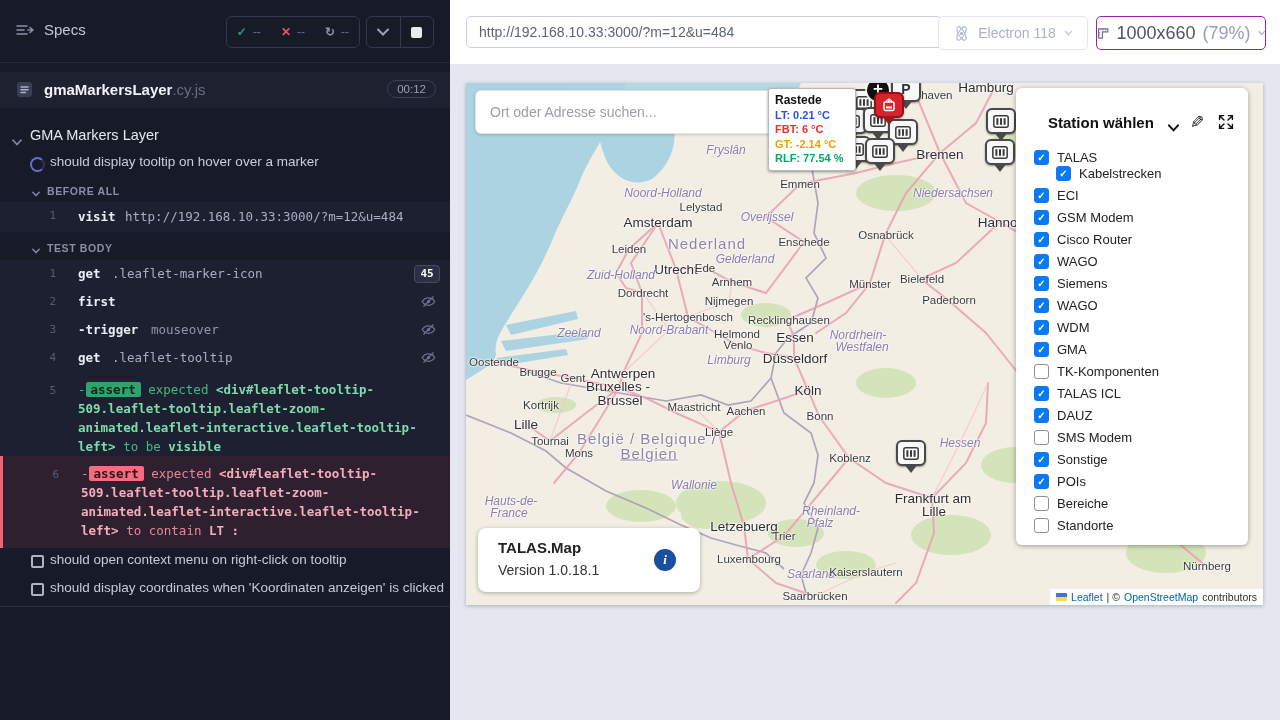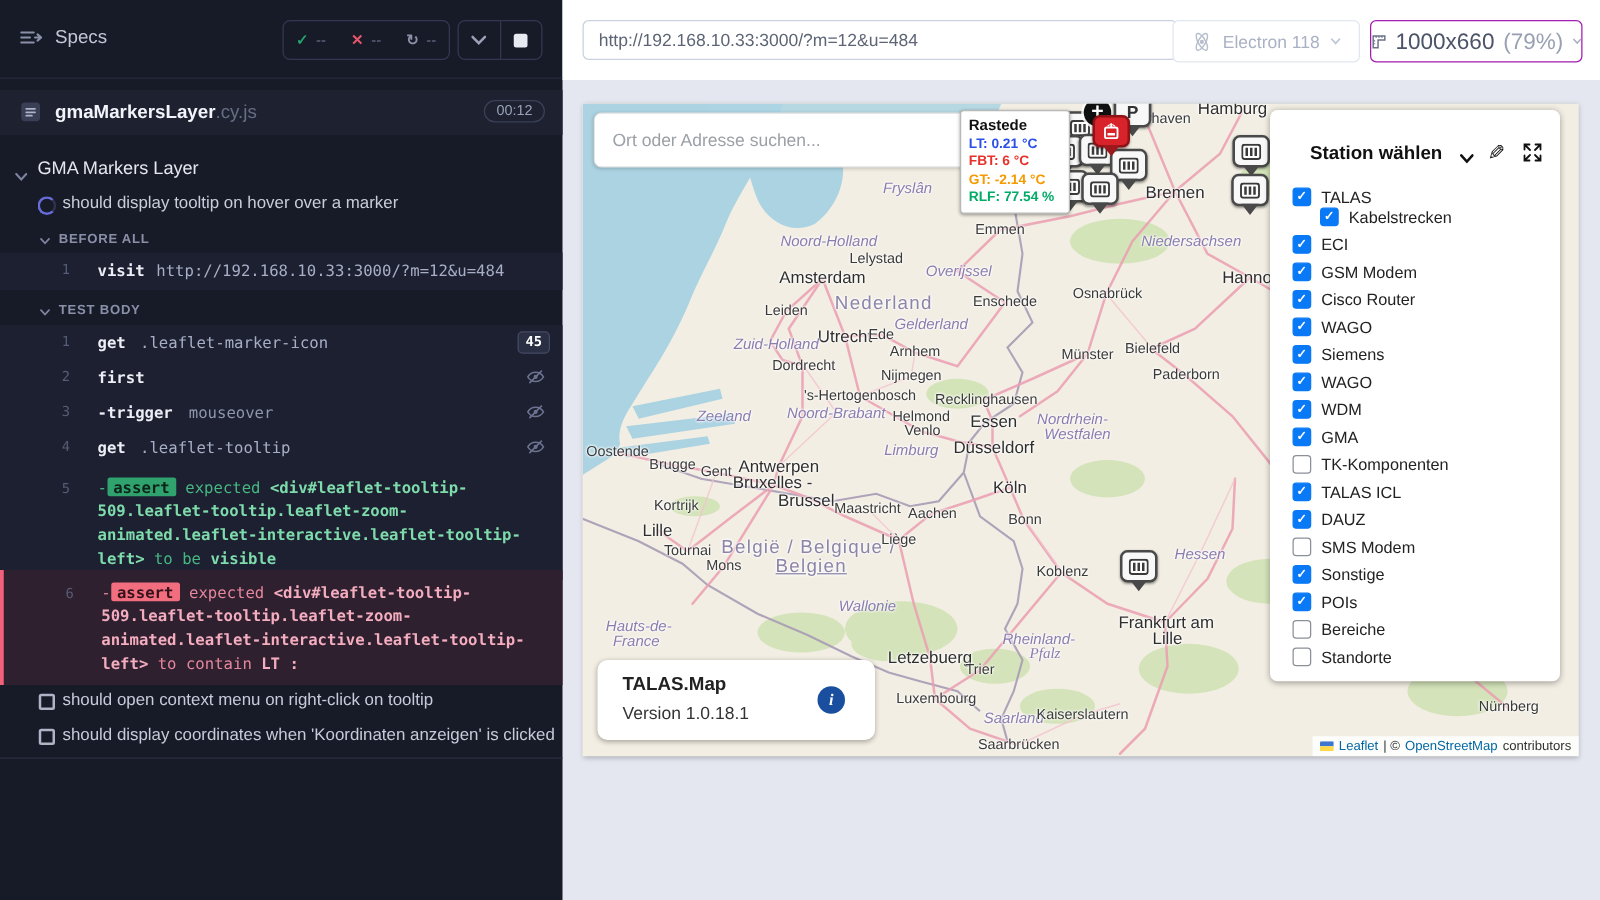--- a/index.html
+++ b/index.html
@@ -432,41 +432,41 @@
         <span class="maplabel city" style="left: 272px; top: 262px;">Venlo</span>
         <span class="maplabel region" style="left: 263px; top: 277px;">Limburg</span>
         <span class="maplabel city-lg" style="left: 329px; top: 275px;">Düsseldorf</span>
         <span class="maplabel region" style="left: 392px; top: 252px;">Nordrhein-</span>
         <span class="maplabel region" style="left: 396px; top: 264px;">Westfalen</span>
         <span class="maplabel city" style="left: 28px; top: 279px;">Oostende</span>
         <span class="maplabel city" style="left: 72px; top: 289px;">Brugge</span>
         <span class="maplabel city" style="left: 107px; top: 295px;">Gent</span>
         <span class="maplabel city-lg" style="left: 157px; top: 290px;">Antwerpen</span>
         <span class="maplabel city-lg" style="left: 152px; top: 303px;">Bruxelles -</span>
-        <span class="maplabel city-lg" style="left: 154px; top: 317px; margin-left: 25px;">Brussel</span>
+        <span class="maplabel city-lg" style="left: 154px; top: 317px;">Brussel</span>
         <span class="maplabel city" style="left: 75px; top: 322px;">Kortrijk</span>
         <span class="maplabel city-lg" style="left: 60px; top: 341px;">Lille</span>
         <span class="maplabel city" style="left: 84px; top: 358px;">Tournai</span>
         <span class="maplabel city" style="left: 113px; top: 370px;">Mons</span>
         <span class="maplabel country" style="left: 181px; top: 355px;">België / Belgique /</span>
         <span class="maplabel country" style="left: 183px; top: 370px; text-decoration: underline;">Belgien</span>
         <span class="maplabel city" style="left: 228px; top: 324px;">Maastricht</span>
         <span class="maplabel city" style="left: 280px; top: 328px;">Aachen</span>
         <span class="maplabel city" style="left: 253px; top: 349px;">Liège</span>
         <span class="maplabel city-lg" style="left: 342px; top: 307px;">Köln</span>
         <span class="maplabel city" style="left: 354px; top: 333px;">Bonn</span>
         <span class="maplabel city" style="left: 384px; top: 375px;">Koblenz</span>
         <span class="maplabel region" style="left: 228px; top: 402px;">Wallonie</span>
         <span class="maplabel region" style="left: 45px; top: 418px;">Hauts-de-</span>
         <span class="maplabel region" style="left: 43px; top: 430px;">France</span>
         <span class="maplabel city-lg" style="left: 278px; top: 443px;">Letzebuerg</span>
         <span class="maplabel city" style="left: 318px; top: 453px;">Trier</span>
         <span class="maplabel city" style="left: 283px; top: 476px;">Luxembourg</span>
         <span class="maplabel region" style="left: 365px; top: 428px;">Rheinland-</span>
-        <span class="maplabel region" style="left: 370px; top: 440px; font-family: Liberation Serif, serif;">Pfalz</span>
+        <span class="maplabel region" style="left: 354px; top: 440px;">Pfalz</span>
         <span class="maplabel region" style="left: 345px; top: 491px;">Saarland</span>
         <span class="maplabel city" style="left: 349px; top: 513px;">Saarbrücken</span>
         <span class="maplabel city" style="left: 400px; top: 489px;">Kaiserslautern</span>
         <span class="maplabel region" style="left: 494px; top: 360px;">Hessen</span>
         <span class="maplabel city-lg" style="left: 467px; top: 415px;">Frankfurt am</span>
         <span class="maplabel city-lg" style="left: 468px; top: 428px;">Lille</span>
         <span class="maplabel city" style="left: 741px; top: 483px;">Nürnberg</span>
       </div>
     <div id="map-markers">
         <div class="mk" style="left: 383px; top: 6px;">

